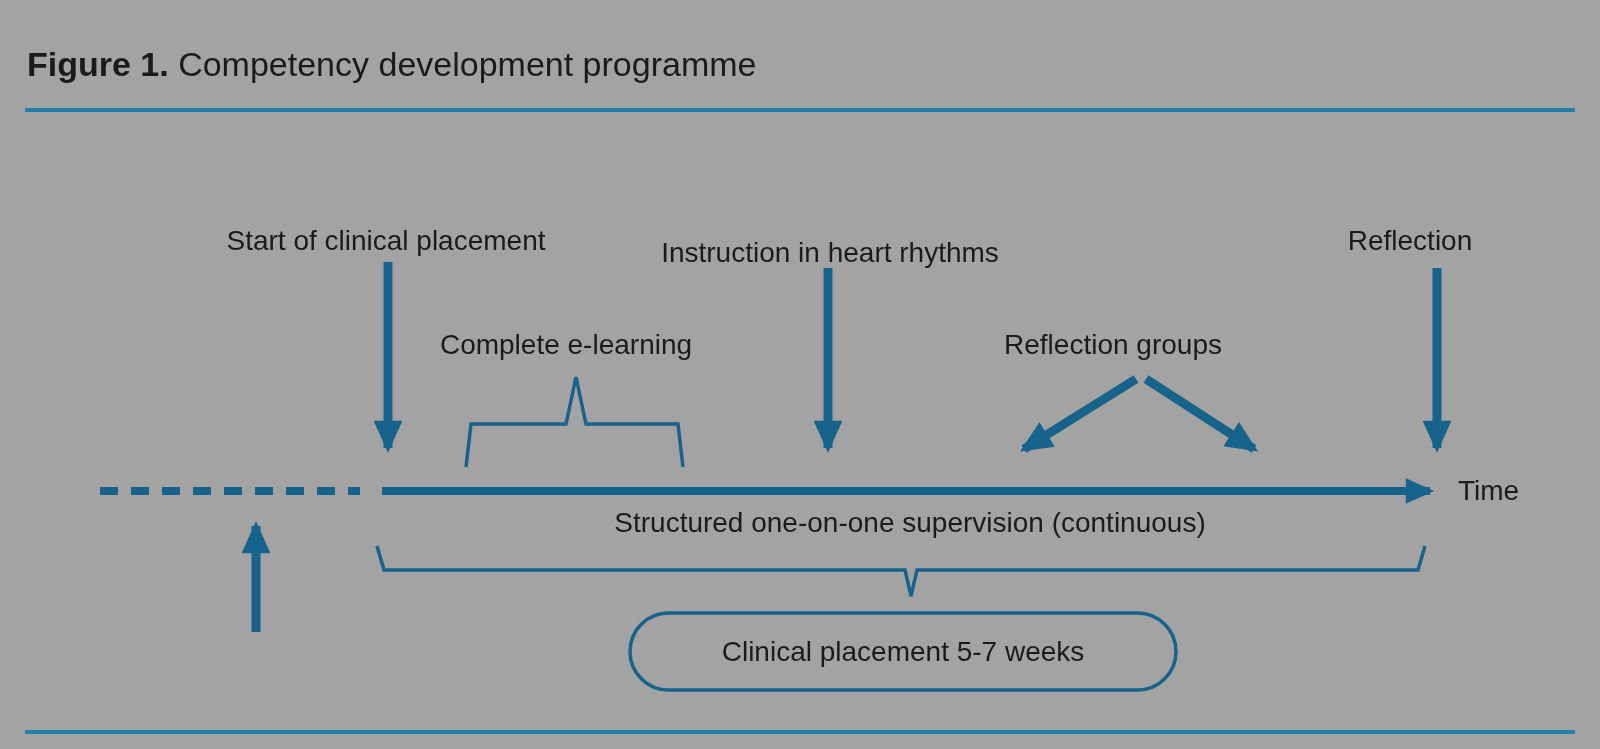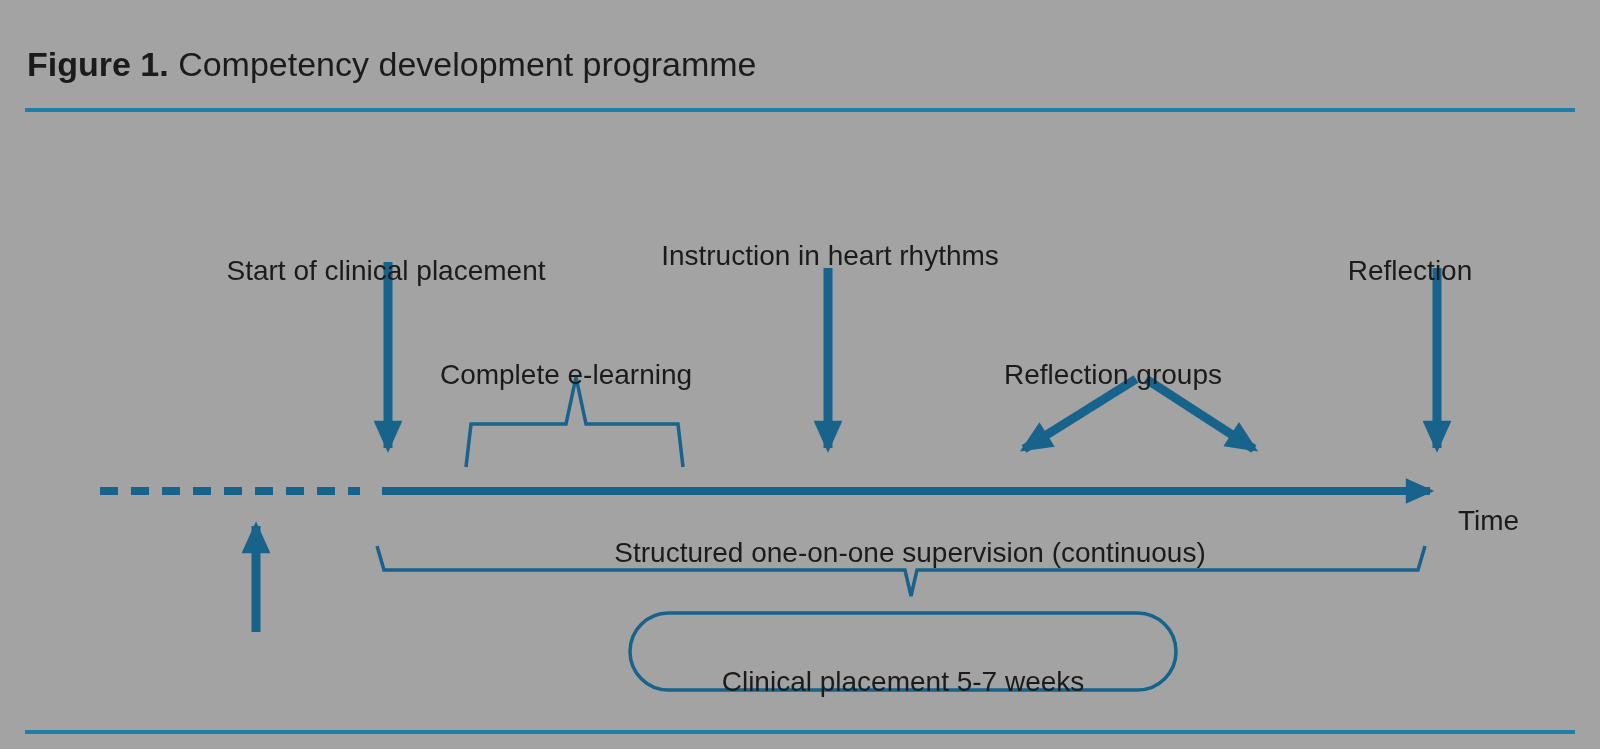--- a/index.html
+++ b/index.html
@@ -30,21 +30,20 @@
   .shapes{position:absolute;left:0;top:0;}
   .stroke{stroke:var(--accent);fill:none;}
   .thin{stroke-width:3.5px;}
   .shaft{stroke-width:9px;}
   .axis{stroke-width:8px;}
   .fill{fill:var(--accent);}
   .lbl{
     position:absolute;
     font-size:28px;line-height:34px;white-space:nowrap;
     transform:translateX(-50%);
-    margin-top:30px;
   }
   .lbl.noc{transform:none;}
 </style>
 </head>
 <body>
 
 <div class="canvas">
 
   <div class="fig-title"><span class="b">Figure 1.</span> <span>Competency development programme</span></div>
 
@@ -72,21 +71,21 @@
     <line class="stroke shaft" x1="1146" y1="379" x2="1254" y2="449" marker-end="url(#ah)"></line>
 
     <polyline class="stroke thin" points="466,467 471,424 566,424 576,377 586,424 678,424 683,467"></polyline>
 
     <polyline class="stroke thin" points="377,546 384,570 905,570 911,596 917,570 1418,570 1425,546"></polyline>
 
     <rect class="stroke thin" x="630" y="613" width="546" height="77" rx="38.5" ry="38.5" fill="#ffffff"></rect>
   </svg>
 
   <div class="lbl" style="left:386px;top:224px">Start of clinical placement</div>
-  <div class="lbl" style="left:830px;top:209px">Instruction in heart rhythms</div>
+  <div class="lbl" style="left:830px;top:236px">Instruction in heart rhythms</div>
   <div class="lbl" style="left:1410px;top:224px">Reflection</div>
 
   <div class="lbl" style="left:566px;top:328px">Complete e-learning</div>
   <div class="lbl" style="left:1113px;top:328px">Reflection groups</div>
 
   <div class="lbl noc" style="left:1458px;top:474px">Time</div>
 
   <div class="lbl" style="left:910px;top:506px">Structured one-on-one supervision (continuous)</div>
 
   <div class="lbl" style="left:903px;top:635px">Clinical placement 5-7 weeks</div>

